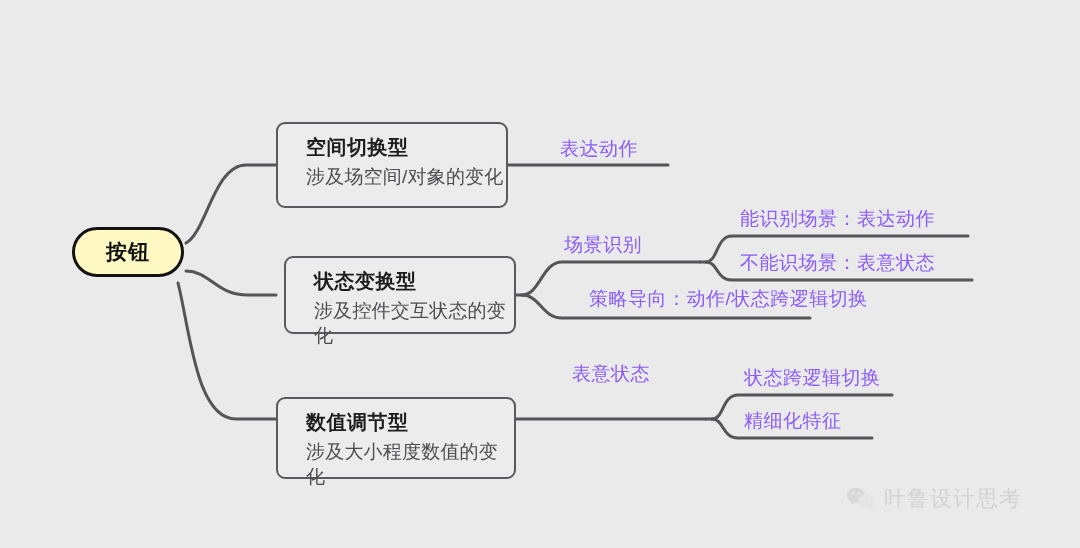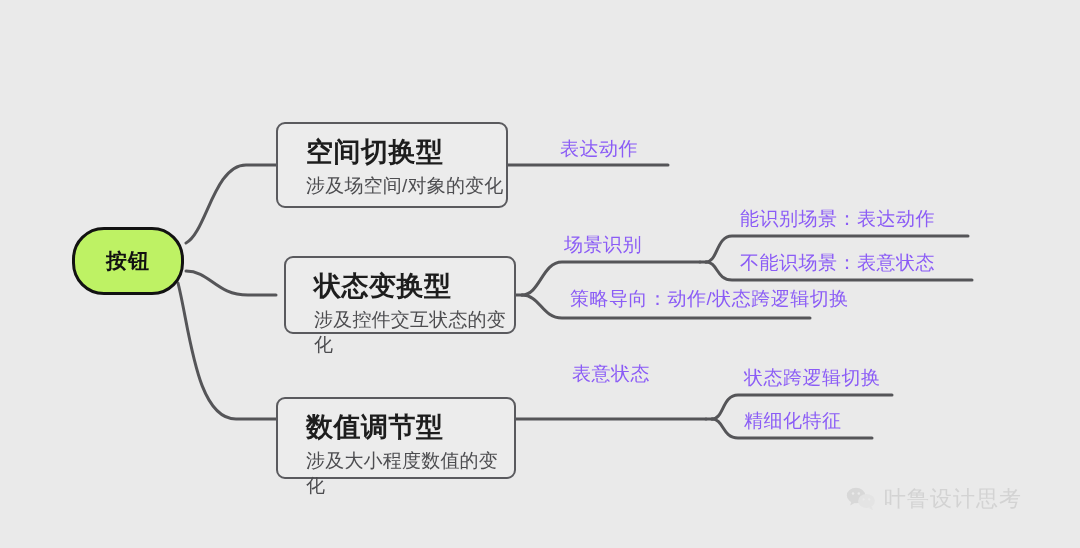--- a/index.html
+++ b/index.html
@@ -37,24 +37,24 @@
     stroke-linecap: round;
     stroke-linejoin: round;
   }
 
   
   .root-node {
     position: absolute;
     left: 72px;
     top: 227px;
     width: 112px;
-    height: 68px;
+    height: 50px;
     border: 3.5px solid #121212;
     border-radius: 32px;
-    background: #bef264;
+    background: #fef9c3;
     display: flex;
     align-items: center;
     justify-content: center;
     box-sizing: border-box;
   }
   .root-node .label {
     font-size: 21px;
     font-weight: bold;
     color: #111111;
     letter-spacing: 1px;
@@ -63,21 +63,21 @@
   
   .branch-box {
     position: absolute;
     border: 2.6px solid #5a5a5e;
     border-radius: 9px;
     background: #ececec;
     box-sizing: border-box;
     padding: 11px 0 10px 28px;
   }
   .branch-box .b-title {
-    font-size: 27px;
+    font-size: 20px;
     font-weight: bold;
     color: #1d1d1d;
     line-height: 1.28;
     letter-spacing: 0.5px;
   }
   .branch-box .b-sub {
     font-size: 19px;
     color: #4d4d50;
     line-height: 1.35;
     margin-top: 3px;
@@ -95,21 +95,21 @@
     color: #8b5cf6;
     white-space: nowrap;
     letter-spacing: 0.5px;
     line-height: 1;
   }
 
   #leaf-biaoda-1   { left: 560px; top: 139px; }
   #leaf-changjing  { left: 564px; top: 235px; }
   #leaf-neng       { left: 740px; top: 209px; }
   #leaf-buneng     { left: 740px; top: 253px; }
-  #leaf-celue      { left: 570px; top: 289px; }
+  #leaf-celue      { left: 589px; top: 289px; }
   #leaf-biaoyi     { left: 572px; top: 364px; }
   #leaf-qianghua   { left: 744px; top: 368px; }
   #leaf-jingxi     { left: 744px; top: 411px; }
 
   
   .watermark {
     position: absolute;
     left: 846px;
     top: 486px;
     display: flex;

